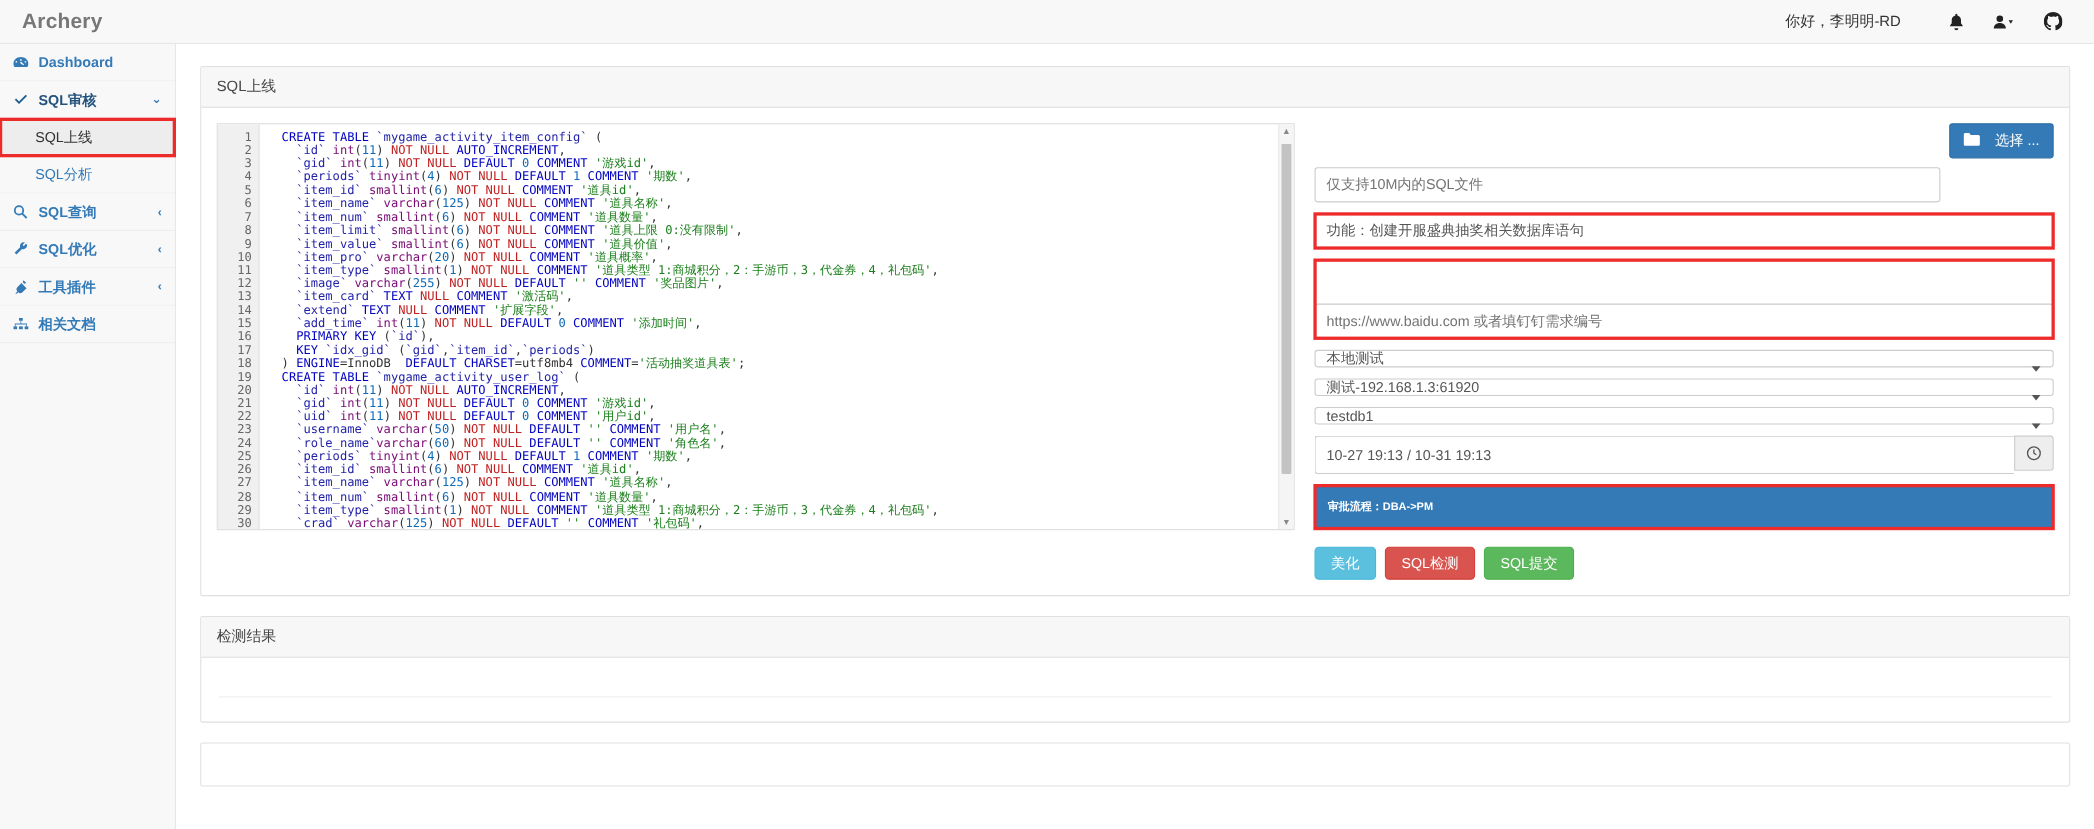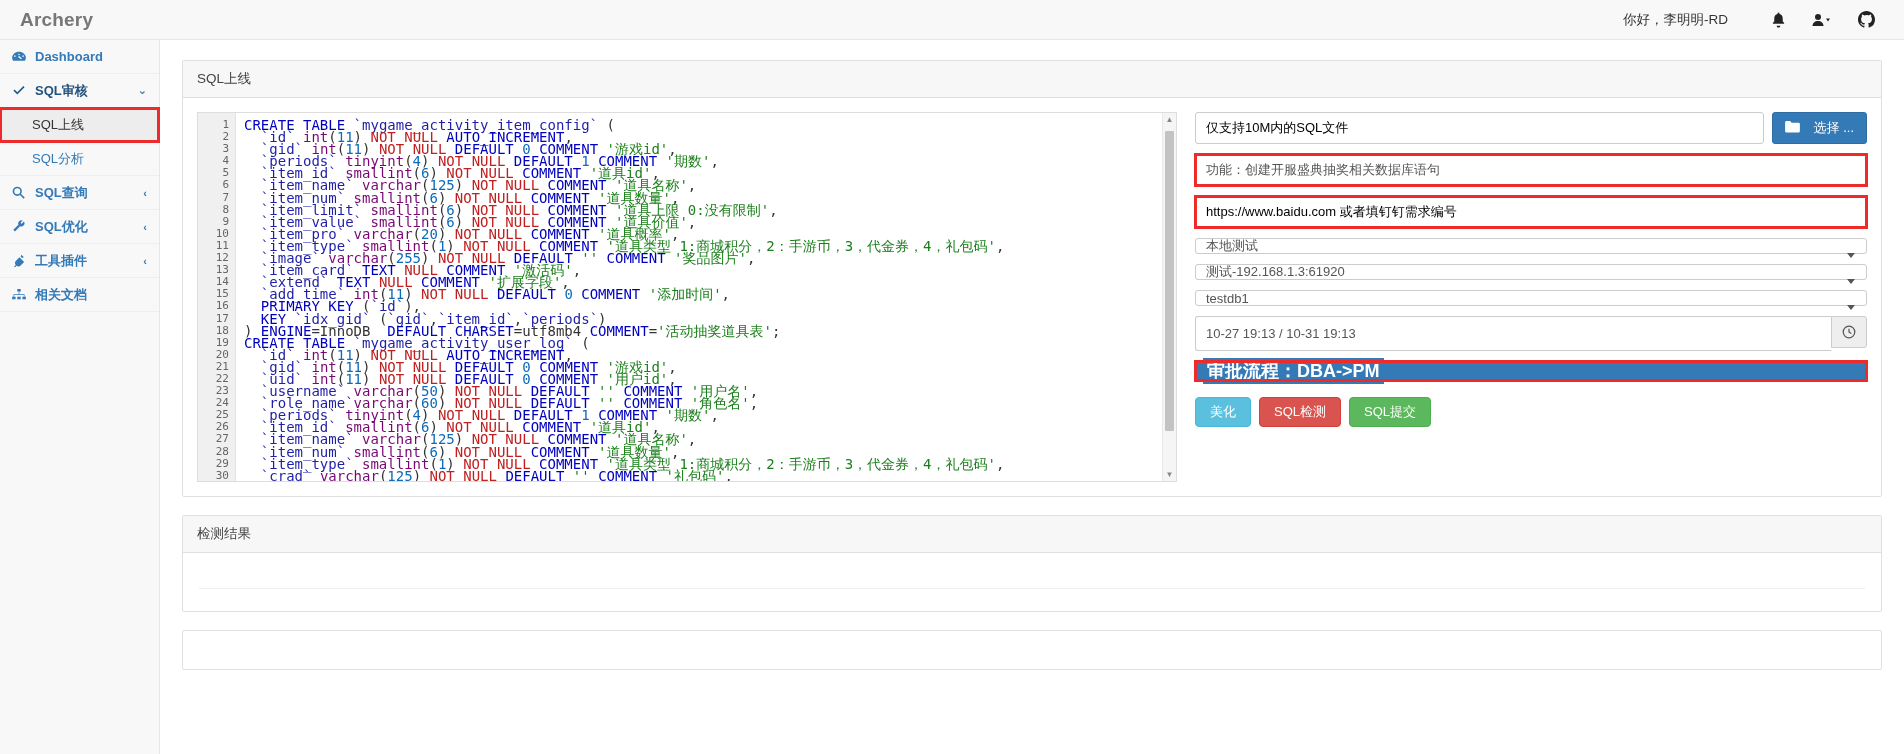--- a/index.html
+++ b/index.html
@@ -154,25 +154,26 @@
     color: #666;
     font-family: "DejaVu Sans Mono", "Liberation Mono", monospace;
     font-size: 11px;
     line-height: 12.1px;
   }
   .gutter div { padding-right: 6px; }
   .code {
     flex: 1;
     padding: 6px 0 0 8px;
     font-family: "DejaVu Sans Mono", "Liberation Mono", monospace;
-    font-size: 14px;
+    font-size: 11px;
     line-height: 12.1px;
     white-space: pre;
     overflow: hidden;
     color: #333;
+    margin-left: 12px;
   }
   .code .kw  { color: #0000c0; }
   .code .ty  { color: #7a0874; }
   .code .nn  { color: #c02020; }
   .code .str { color: #1a7f1a; }
   .code .num { color: #0d6ab8; }
   .code .id  { color: #1f1fa8; }
 
   .v-scroll {
     width: 14px;
@@ -213,21 +214,21 @@
     border: 1px solid #ccc;
     border-radius: 3px;
     padding: 0 10px;
     font-size: 13px;
     color: #555;
     display: flex;
     align-items: center;
     background: #fff;
     font-family: "Liberation Sans", sans-serif;
   }
-  .fc.placeholder { color: #000000; }
+  .fc.placeholder { color: #737373; margin-top: 40px; }
   .fc.value { color: #555; }
   .btn-file {
     background: #337ab7;
     color: #fff;
     border: 1px solid #2e6da4;
     border-radius: 3px;
     height: 32px;
     padding: 0 12px;
     display: flex;
     align-items: center;
@@ -281,25 +282,25 @@
     background: #eeeeee;
     display: flex;
     align-items: center;
     justify-content: center;
     color: #555;
     cursor: pointer;
   }
   .flow-bar {
     background: #337ab7;
     color: #fff;
-    height: 20px;
+    height: 40px;
     display: flex;
     align-items: center;
     padding: 0 8px;
-    font-size: 18px;
+    font-size: 10px;
     font-weight: bold;
     flex: 1;
   }
   .flow-label {
     background: #337ab7;
     padding: 1px 4px;
   }
   .btn-row { display: flex; gap: 8px; margin-top: 6px; }
   .btn {
     height: 30px;

